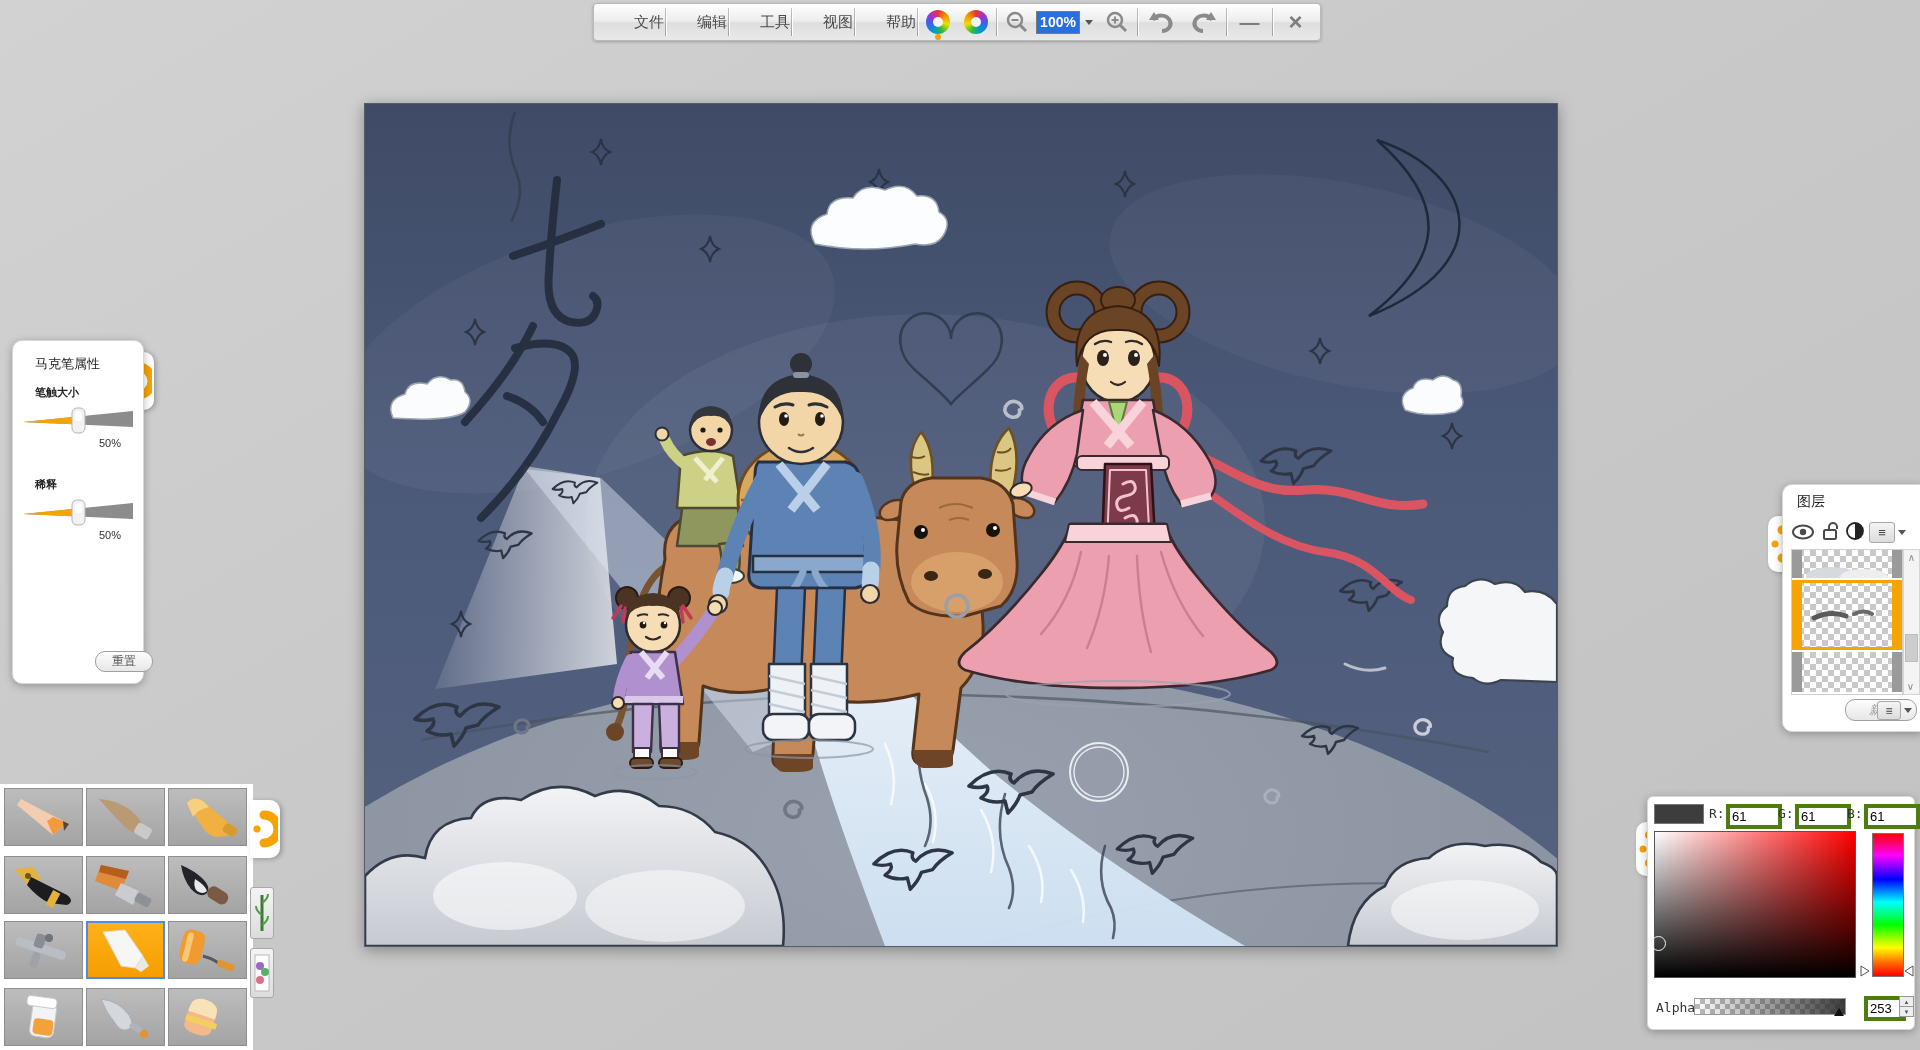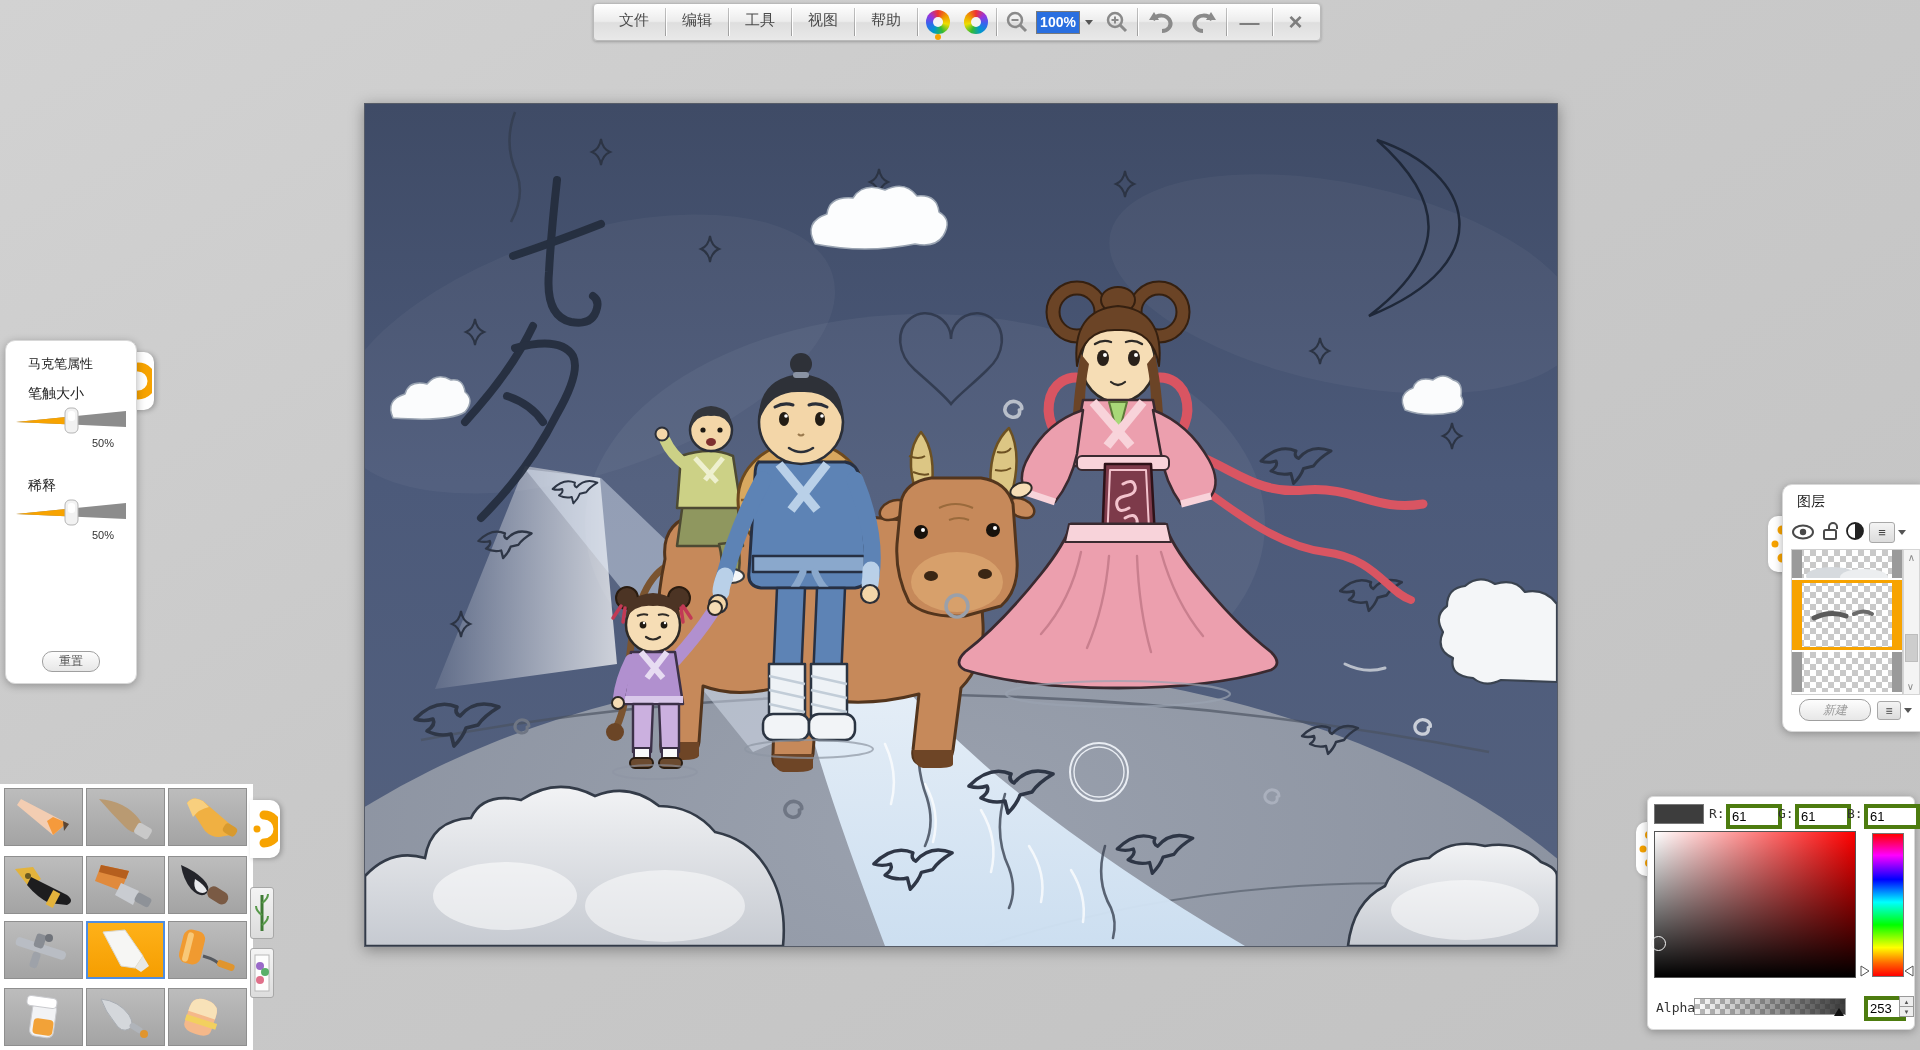--- a/index.html
+++ b/index.html
@@ -4,37 +4,37 @@
 <style>
   html,body{margin:0;padding:0;}
   body{font-family:"Liberation Sans",sans-serif;background:#c7c7c7;}
   #stage{position:relative;width:1920px;height:1050px;overflow:hidden;
          background:linear-gradient(150deg,#d2d2d2 0%,#c9c9c9 45%,#c2c2c2 100%);}
   .abs{position:absolute;}
   
   #toolbar{left:593px;top:3px;width:726px;height:36px;border:1px solid #b9b9b9;border-radius:4px;
     background:linear-gradient(#ffffff,#ececec 48%,#dedede 52%,#e9e9e9);box-shadow:0 1px 3px rgba(0,0,0,.25);
     display:flex;align-items:center;}
-  .menu-btn{width:60px;height:30px;line-height:30px;text-align:center;font-size:15px;color:#4a4a4a;cursor:default;font-family:Liberation Mono, monospace;}
+  .menu-btn{width:60px;height:30px;line-height:30px;text-align:right;font-size:15px;color:#4a4a4a;cursor:default;}
   .tb-sep{width:1px;height:28px;background:linear-gradient(#c2c2c2,#9e9e9e);margin:0 1px;box-shadow:1px 0 0 #fff;}
   .tb-btn{width:38px;height:30px;display:flex;align-items:center;justify-content:center;}
   .glyph{color:#7d7d7d;font-weight:bold;}
   #zoom-box{width:42px;height:21px;background:#2a6fe0;color:#ffffff;font-size:14px;font-weight:bold;
     text-align:center;line-height:21px;border:1px solid #7a7a7a;}
   .caret{width:0;height:0;border-left:4px solid transparent;border-right:4px solid transparent;border-top:5px solid #555;}
   .cwheel{width:24px;height:24px;border-radius:50%;
     background:conic-gradient(#e33,#e90,#ed0,#3b3,#09c,#36e,#93d,#e33);position:relative;}
   .cwheel::after{content:"";position:absolute;left:7px;top:7px;width:10px;height:10px;border-radius:50%;background:#f4f4f4;}
   
   .panel{background:#fff;border:1px solid #d8d8d8;border-radius:10px;box-shadow:0 2px 8px rgba(0,0,0,.28);}
   .ptab{background:#fff;border-radius:8px;box-shadow:2px 1px 5px rgba(0,0,0,.25);display:flex;align-items:center;justify-content:center;}
   .slider-val{font-size:11px;color:#333;text-align:right;}
-  .plabel{font-size:14px;color:#222;}
+  .plabel{font-size:11px;color:#222;font-weight:bold;}
   .pill-btn{border:1px solid #9f9f9f;border-radius:10px;background:linear-gradient(#fdfdfd,#e7e7e7);
-    font-size:12px;color:#555;text-align:center;}
+    font-size:12px;color:#555;text-align:center;margin-left:46px;}
   
   #palette{left:0;top:784px;width:253px;height:266px;background:#fff;}
   .tool-cell{position:absolute;width:79px;height:58px;background:linear-gradient(#bdbdbd,#a3a3a3);
     box-shadow:inset 0 0 0 1px #8f8f8f;display:flex;align-items:center;justify-content:center;}
   .tool-cell.sel{background:linear-gradient(#ffb21a,#f59d00);box-shadow:inset 0 0 0 2px #4f8de0;}
   .side-btn{background:linear-gradient(#f4f4f4,#dcdcdc);border:1px solid #a8a8a8;border-radius:3px;
     display:flex;align-items:center;justify-content:center;}
   
   .checker{background:
      conic-gradient(#c9c9c9 25%,#ffffff 0 50%,#c9c9c9 0 75%,#ffffff 0);background-size:12px 12px;}
@@ -422,21 +422,21 @@
     </g>
   </svg>
   </div>
 
   <div class="abs ptab" style="left:124px;top:352px;width:30px;height:58px;border-radius:0 10px 10px 0;">
     <svg width="26" height="40">
       <circle cx="5" cy="20" r="3.5" fill="#f7a301"></circle>
       <path d="M12,6 a14,14 0 0 1 0,28" fill="none" stroke="#f7a301" stroke-width="9" stroke-linecap="round"></path>
     </svg>
   </div>
-  <div class="abs panel" style="left:5px;top:340px;width:130px;height:342px;">
+  <div class="abs panel" style="left:12px;top:340px;width:130px;height:342px;">
     <div class="abs" style="left:22px;top:14px;font-size:13px;color:#222;">马克笔属性</div>
     <div class="abs plabel" style="left:22px;top:44px;">笔触大小</div>
     <div class="abs" style="left:10px;top:64px;width:110px;height:30px;">
       <svg width="110" height="30">
         <polygon points="0,17 110,6 110,22" fill="#8c8c8c"></polygon>
         <polygon points="0,17 55,11.5 55,19.5" fill="#f7a301"></polygon>
         <rect x="49" y="3" width="13" height="25" rx="5" fill="#f2f2f2" stroke="#b5b5b5"></rect>
         <rect x="52" y="6" width="7" height="10" rx="3" fill="#ffffff"></rect>
       </svg>
     </div>

